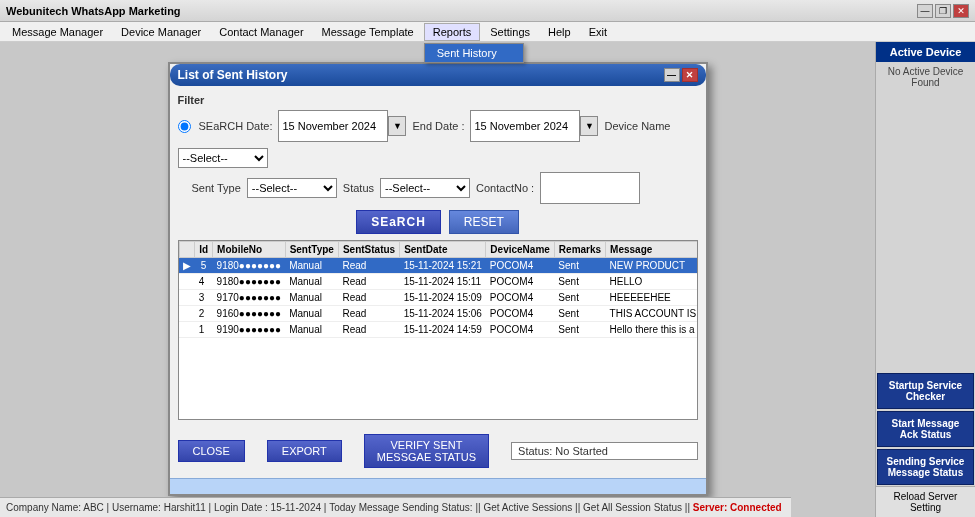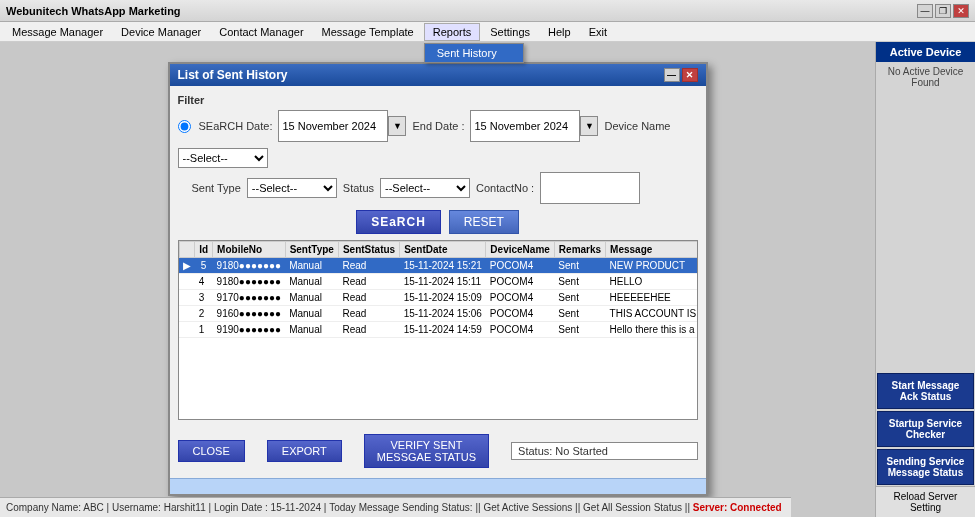--- a/index.html
+++ b/index.html
@@ -164,20 +164,21 @@
     }
     .modal-title-bar {
       background: linear-gradient(to bottom, #3a6cc0, #1a4a9a);
       color: #fff;
       padding: 4px 8px;
       display: flex;
       justify-content: space-between;
       align-items: center;
       font-size: 12px;
       font-weight: bold;
+      border-radius: 10px;
     }
     .modal-close-btn {
       width: 16px;
       height: 14px;
       background: #c04040;
       border: 1px solid #a03030;
       color: #fff;
       font-size: 9px;
       display: flex;
       align-items: center;
@@ -566,18 +567,18 @@
       <span class="status-link" style="cursor:pointer;">Get All Session Status</span>
       <span>&nbsp;||&nbsp;</span>
       <span class="status-connected">Server: Connected</span>
     </div>
 
   </div>
 
   <div class="right-sidebar">
     <div class="sidebar-title">Active Device</div>
     <div class="sidebar-info">No Active Device Found</div>
+    <div class="sidebar-btn">Startup Service Checker</div>
     <div class="sidebar-btn">Start Message Ack Status</div>
-    <div class="sidebar-btn">Startup Service Checker</div>
     <div class="sidebar-btn">Sending Service Message Status</div>
     <div class="sidebar-reload">Reload Server Setting</div>
   </div>
 </div>
 
 </body></html>

